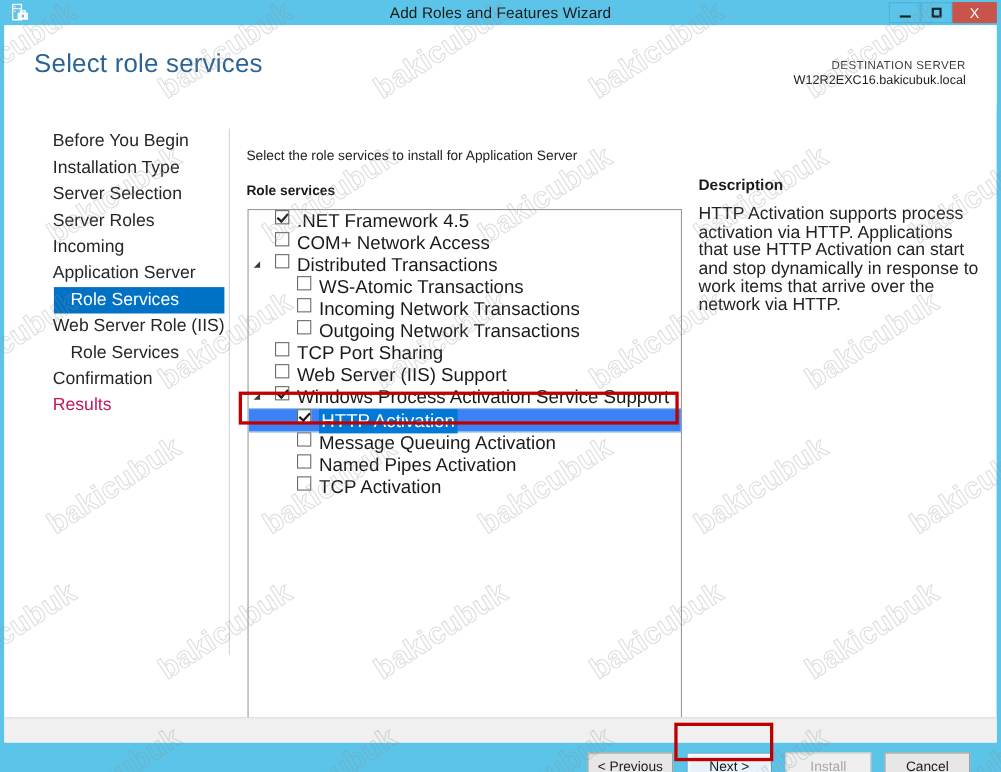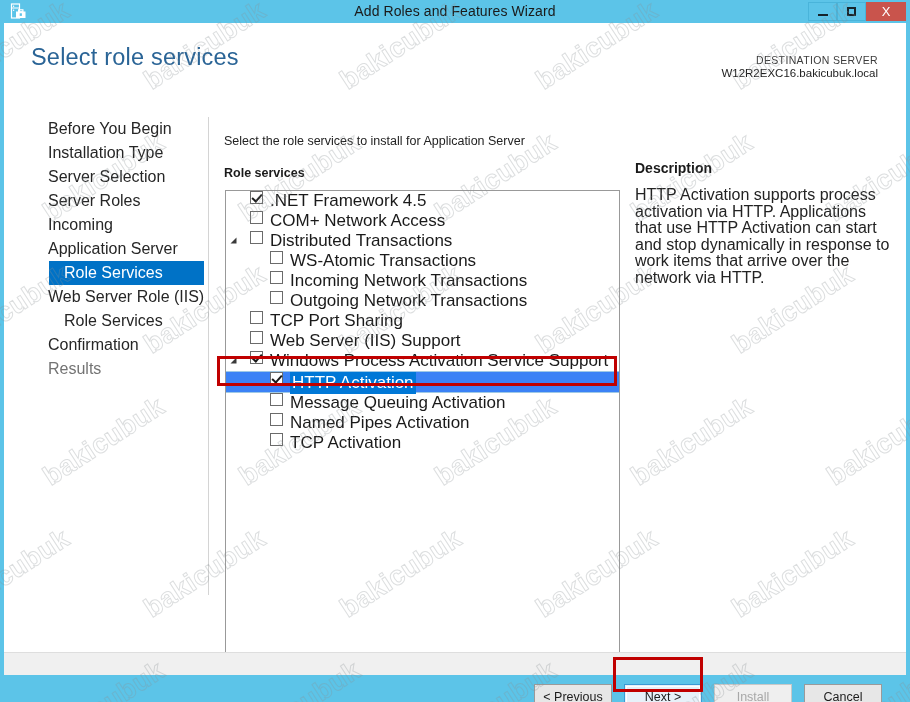--- a/index.html
+++ b/index.html
@@ -96,21 +96,21 @@
     white-space: nowrap;
   }
   .nav-item.sub  { padding-left: 60px; }
   .nav-item.selected {
     background: #0072c6;
     color: #ffffff;
     width: 155px;
     left: 45px;
     padding-left: 15px;
   }
-  .nav-item.disabled { color: #737373; }
+  .nav-item.disabled { color: #be185d; }
   .sidebar-sep {
     position: absolute; left: 204px; top: 94px;
     width: 1px; height: 478px;
     background: #d4d4d4;
   }
 
   
   .content {
     position: absolute; left: 201px; top: 72px;
     width: 701px; height: 557px;

